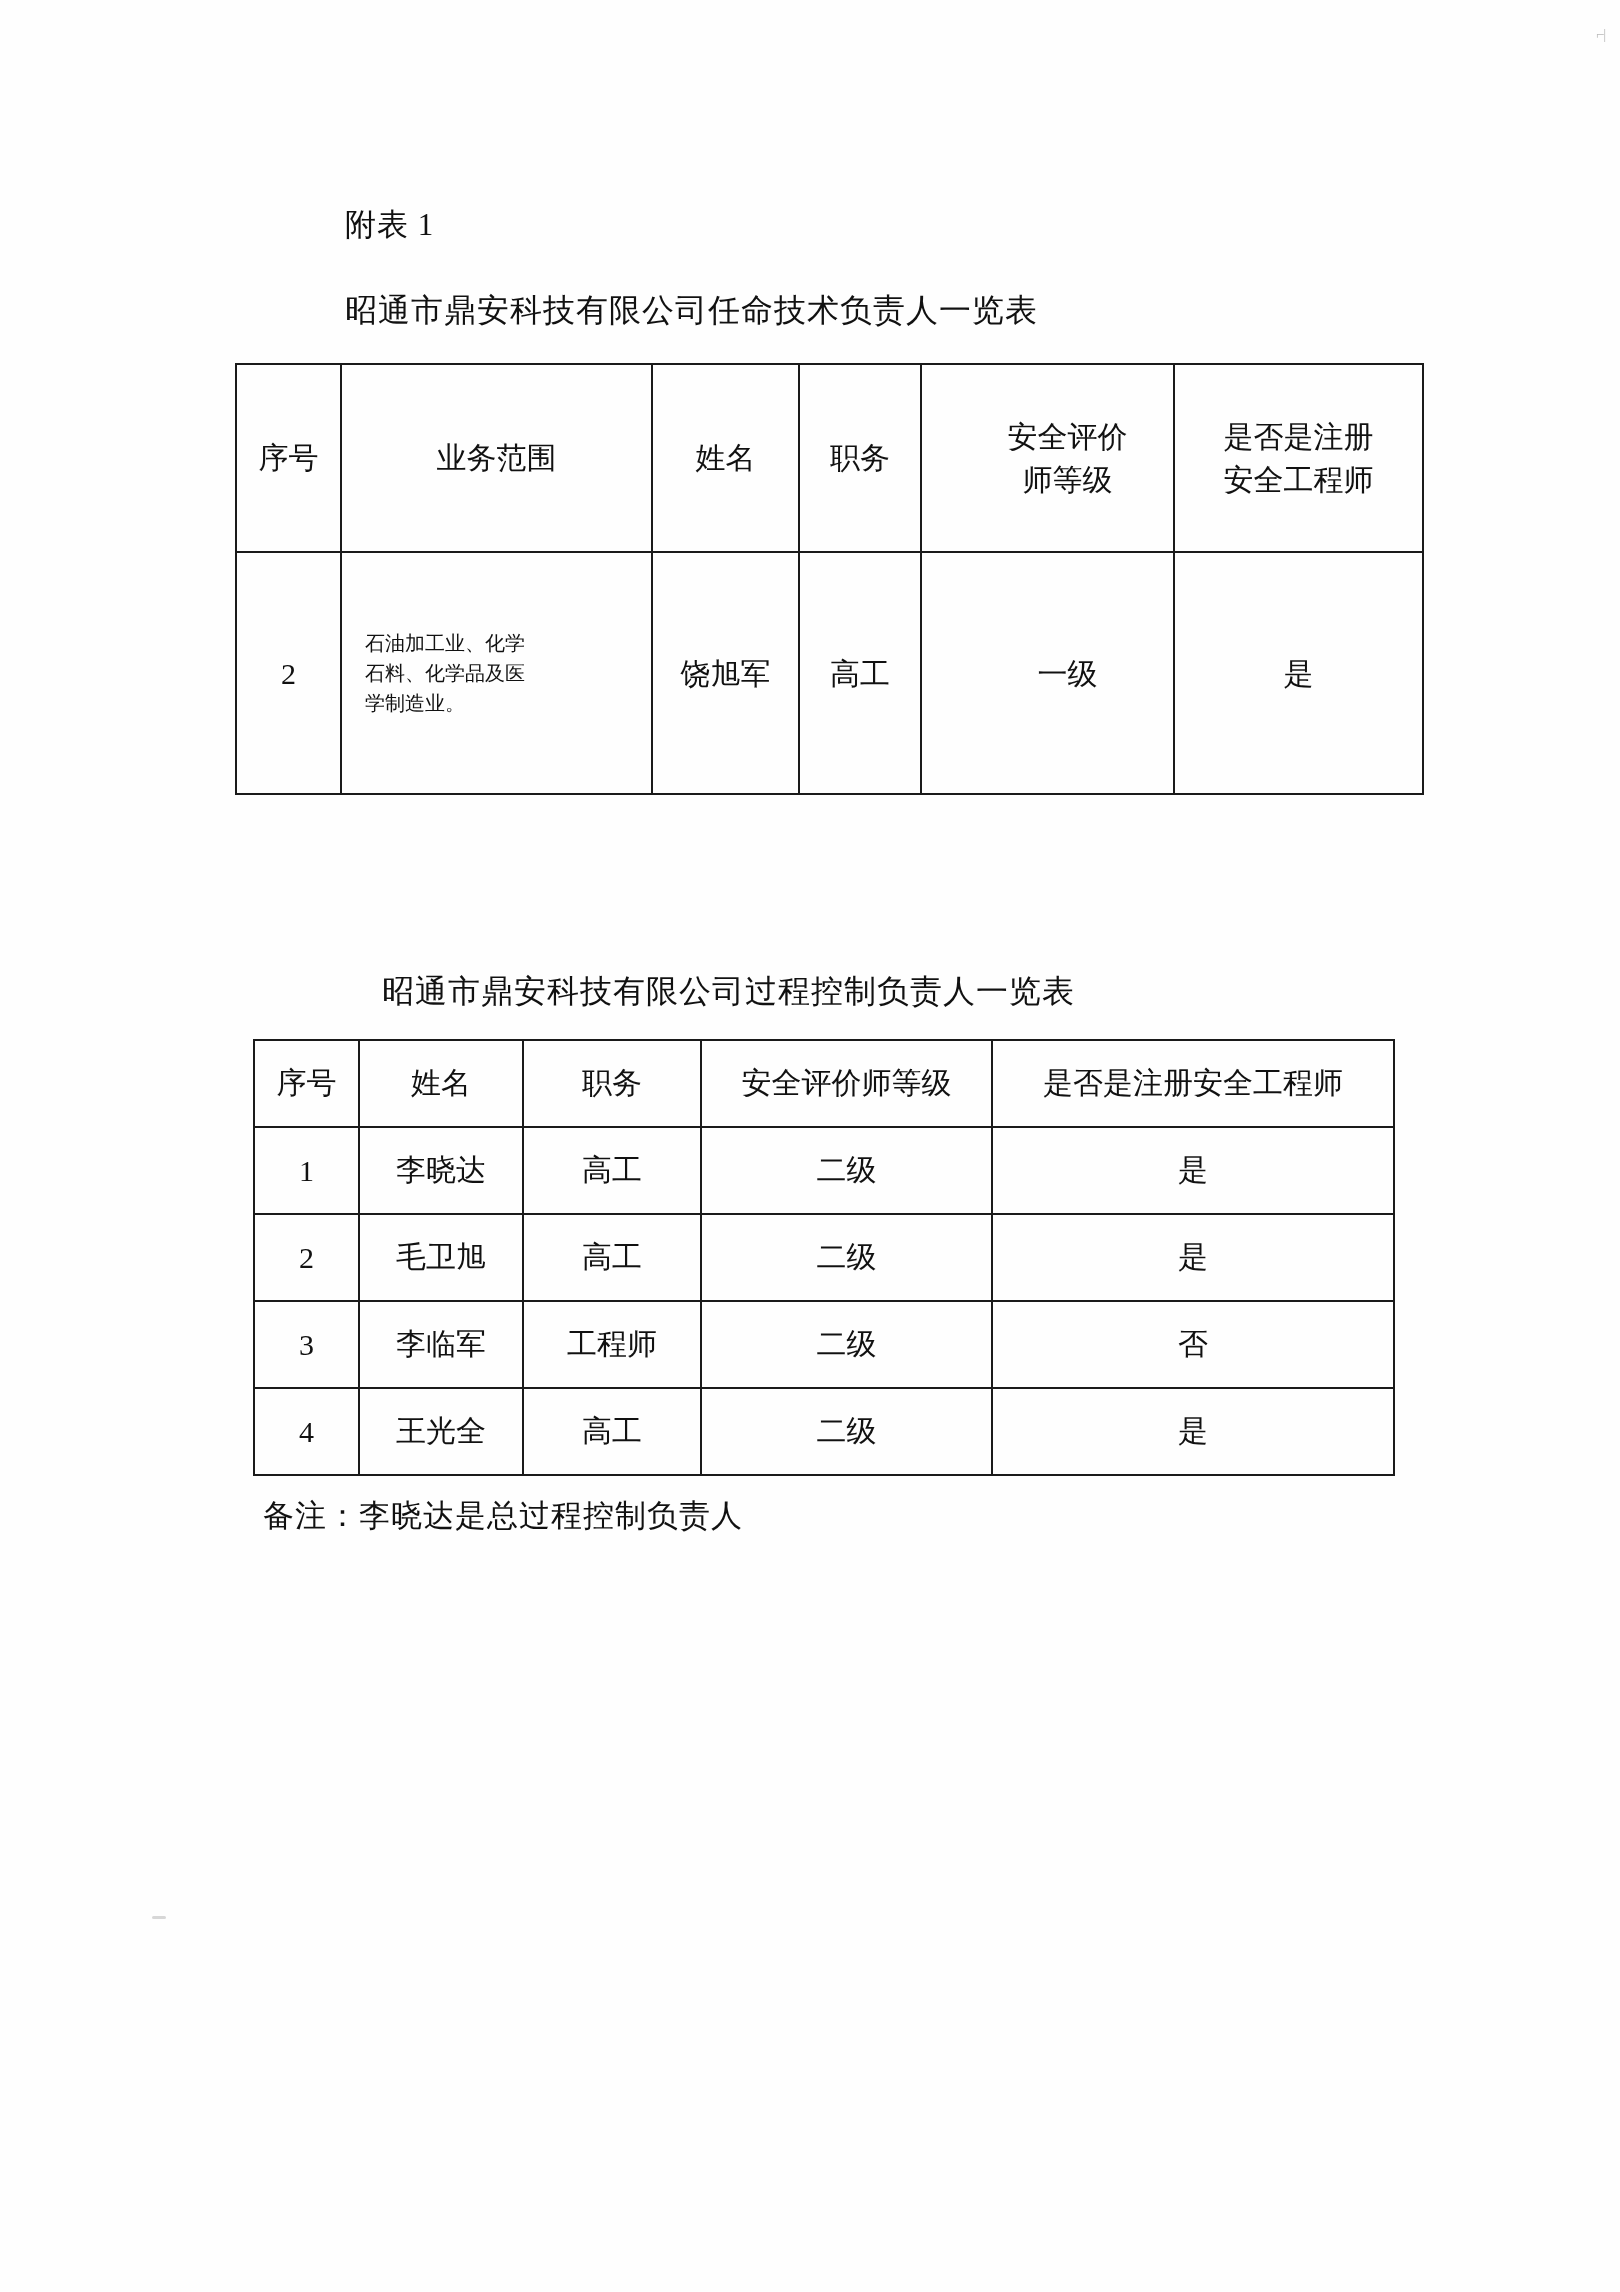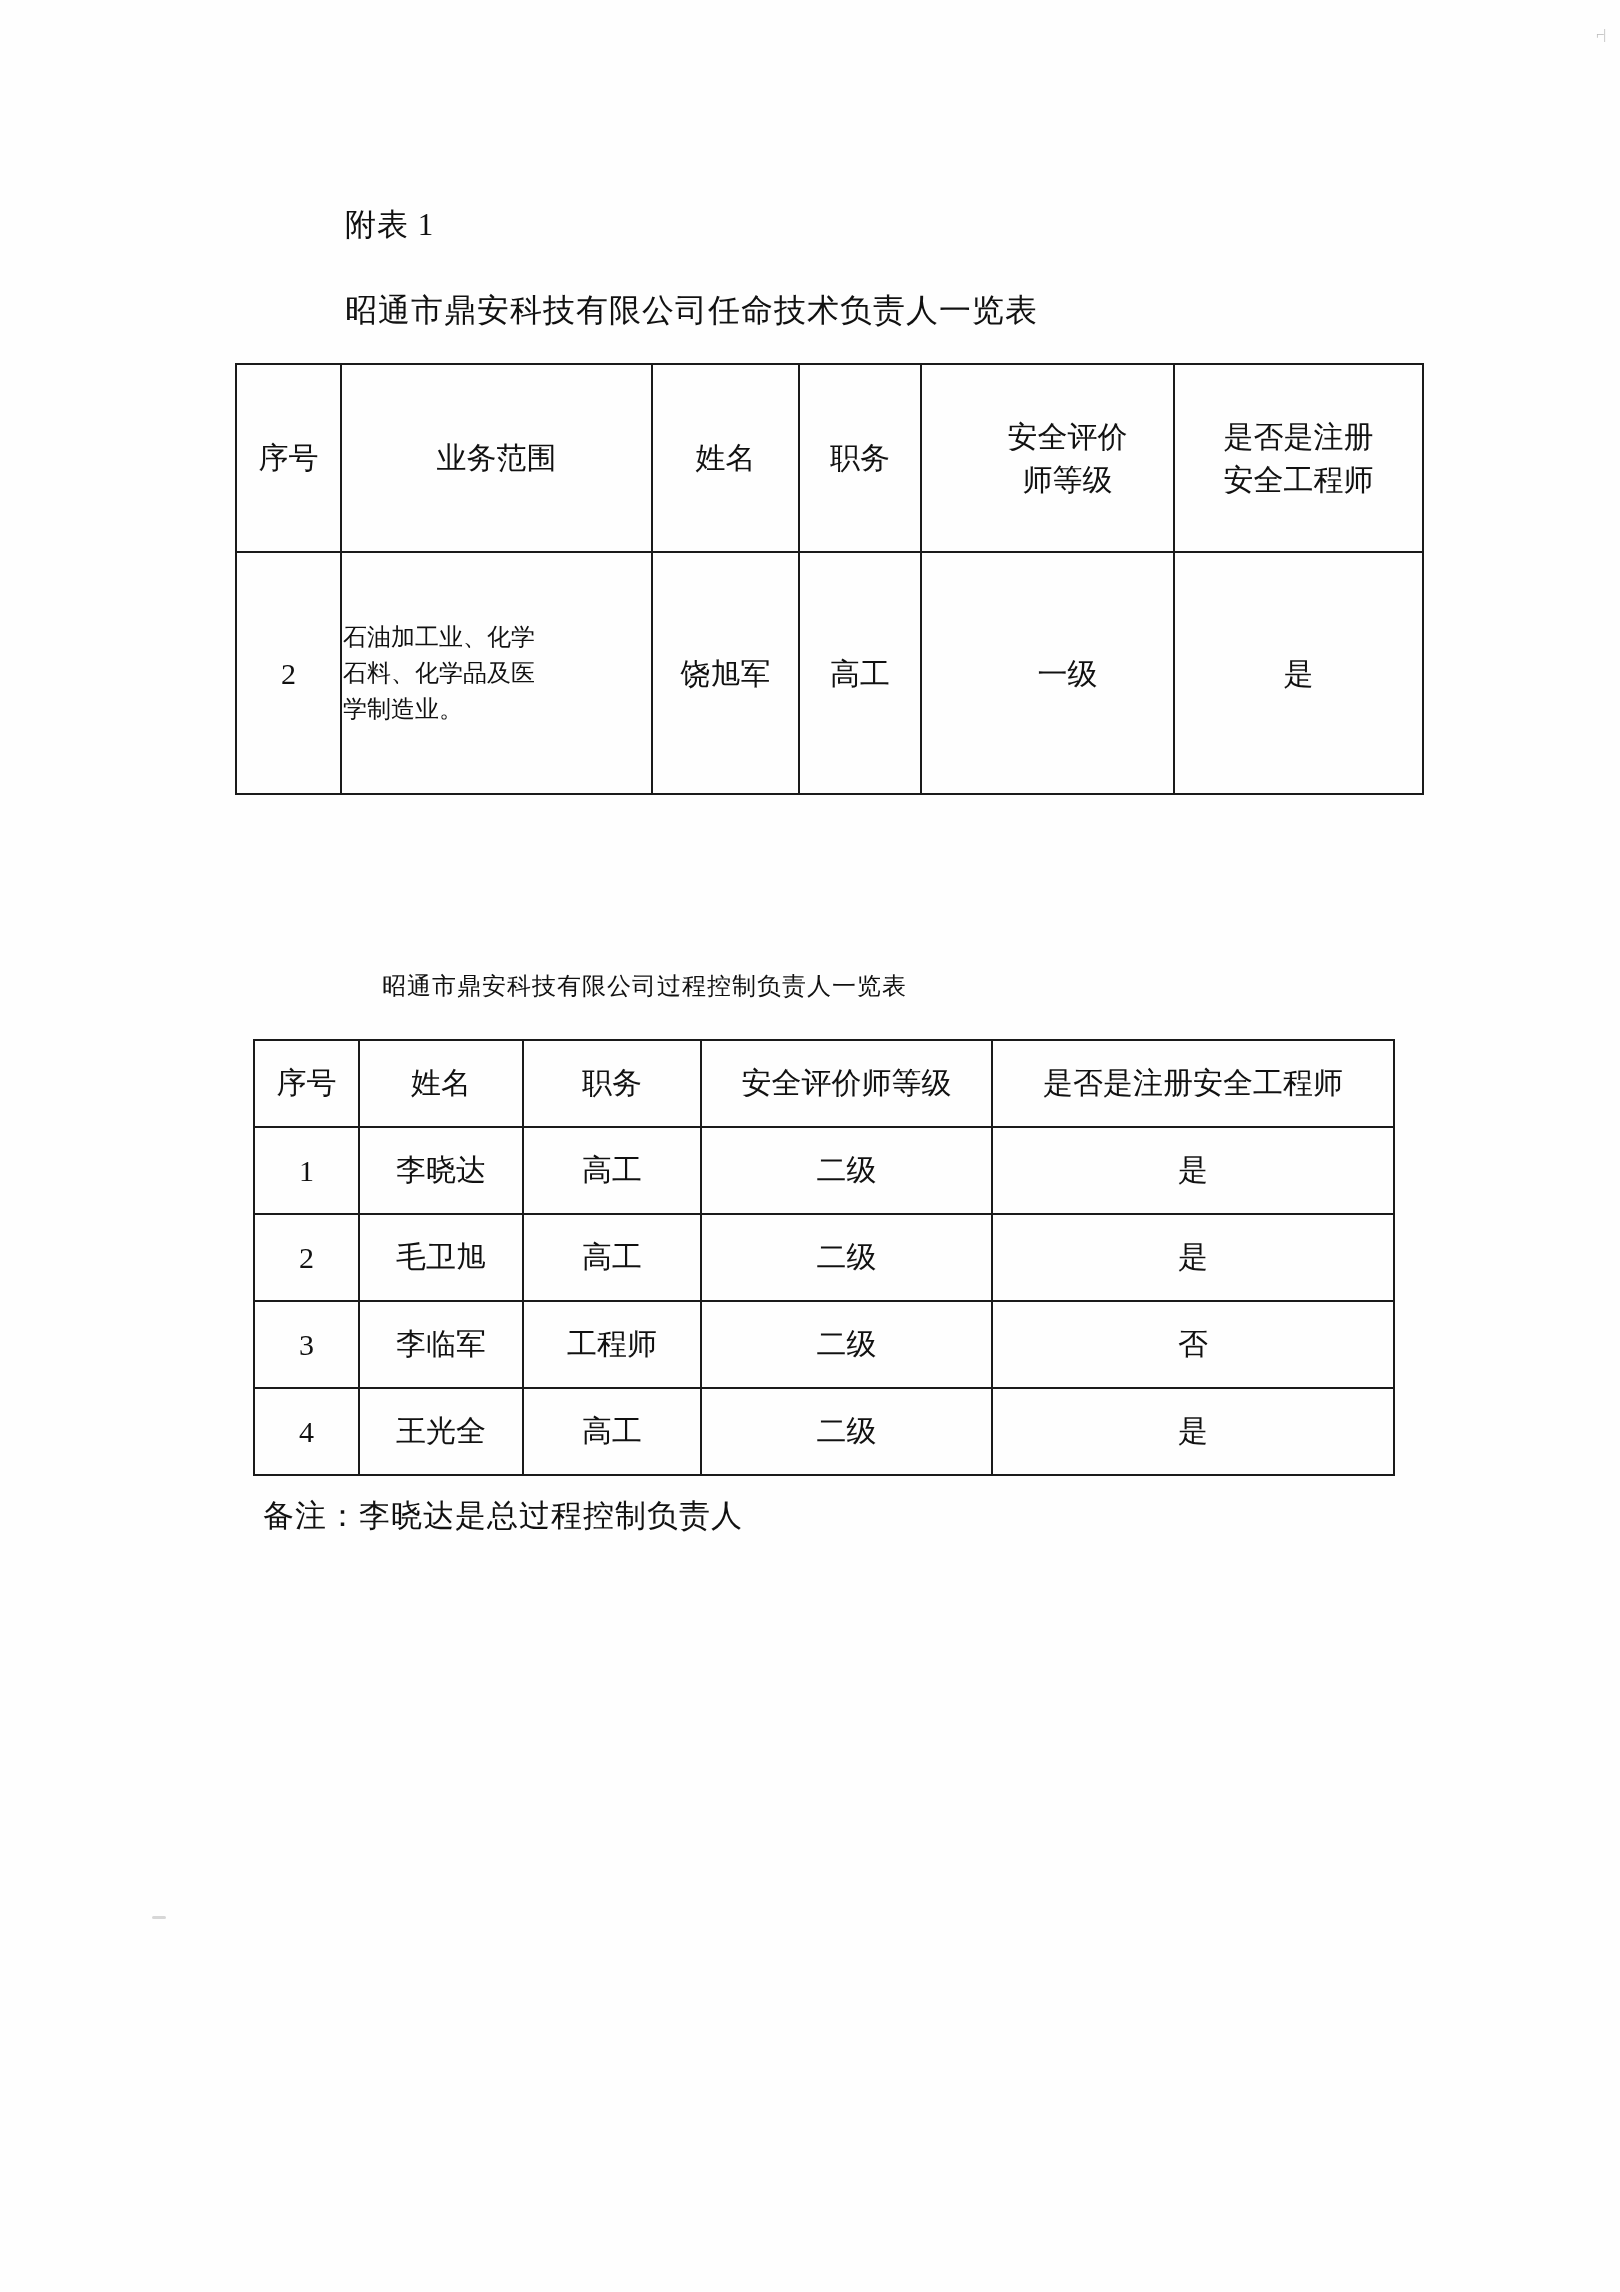--- a/index.html
+++ b/index.html
@@ -88,31 +88,31 @@
   .tbl1 .r-body td { height: 240px; line-height: 1.5; }
   .tbl1 .c-seq   { width: 103px; }
   .tbl1 .c-scope { width: 309px; }
   .tbl1 .c-name  { width: 145px; }
   .tbl1 .c-post  { width: 120px; }
   .tbl1 .c-level { width: 211px; padding-left: 40px; }
   .tbl1 .c-reg   { width: 247px; margin-left: 36px; }
   .two-line { line-height: 1.55; }
   .scope-cell {
     text-align: left;
-    padding: 0 1px;
+    padding: 0 23px;
     line-height: 1.62;
-    font-size: 24px;
+    font-size: 20px;
   }
 
   
   .title-2 {
     position: absolute;
     top: 970px;
     left: 382px;
-    font-size: 24px;
+    font-size: 32px;
     letter-spacing: 1px;
     white-space: nowrap;
     font-family: Liberation Serif, serif;
   }
   .tbl2-wrap {
     position: absolute;
     top: 1039px;
     left: 253px;
     width: 1130px;
   }

